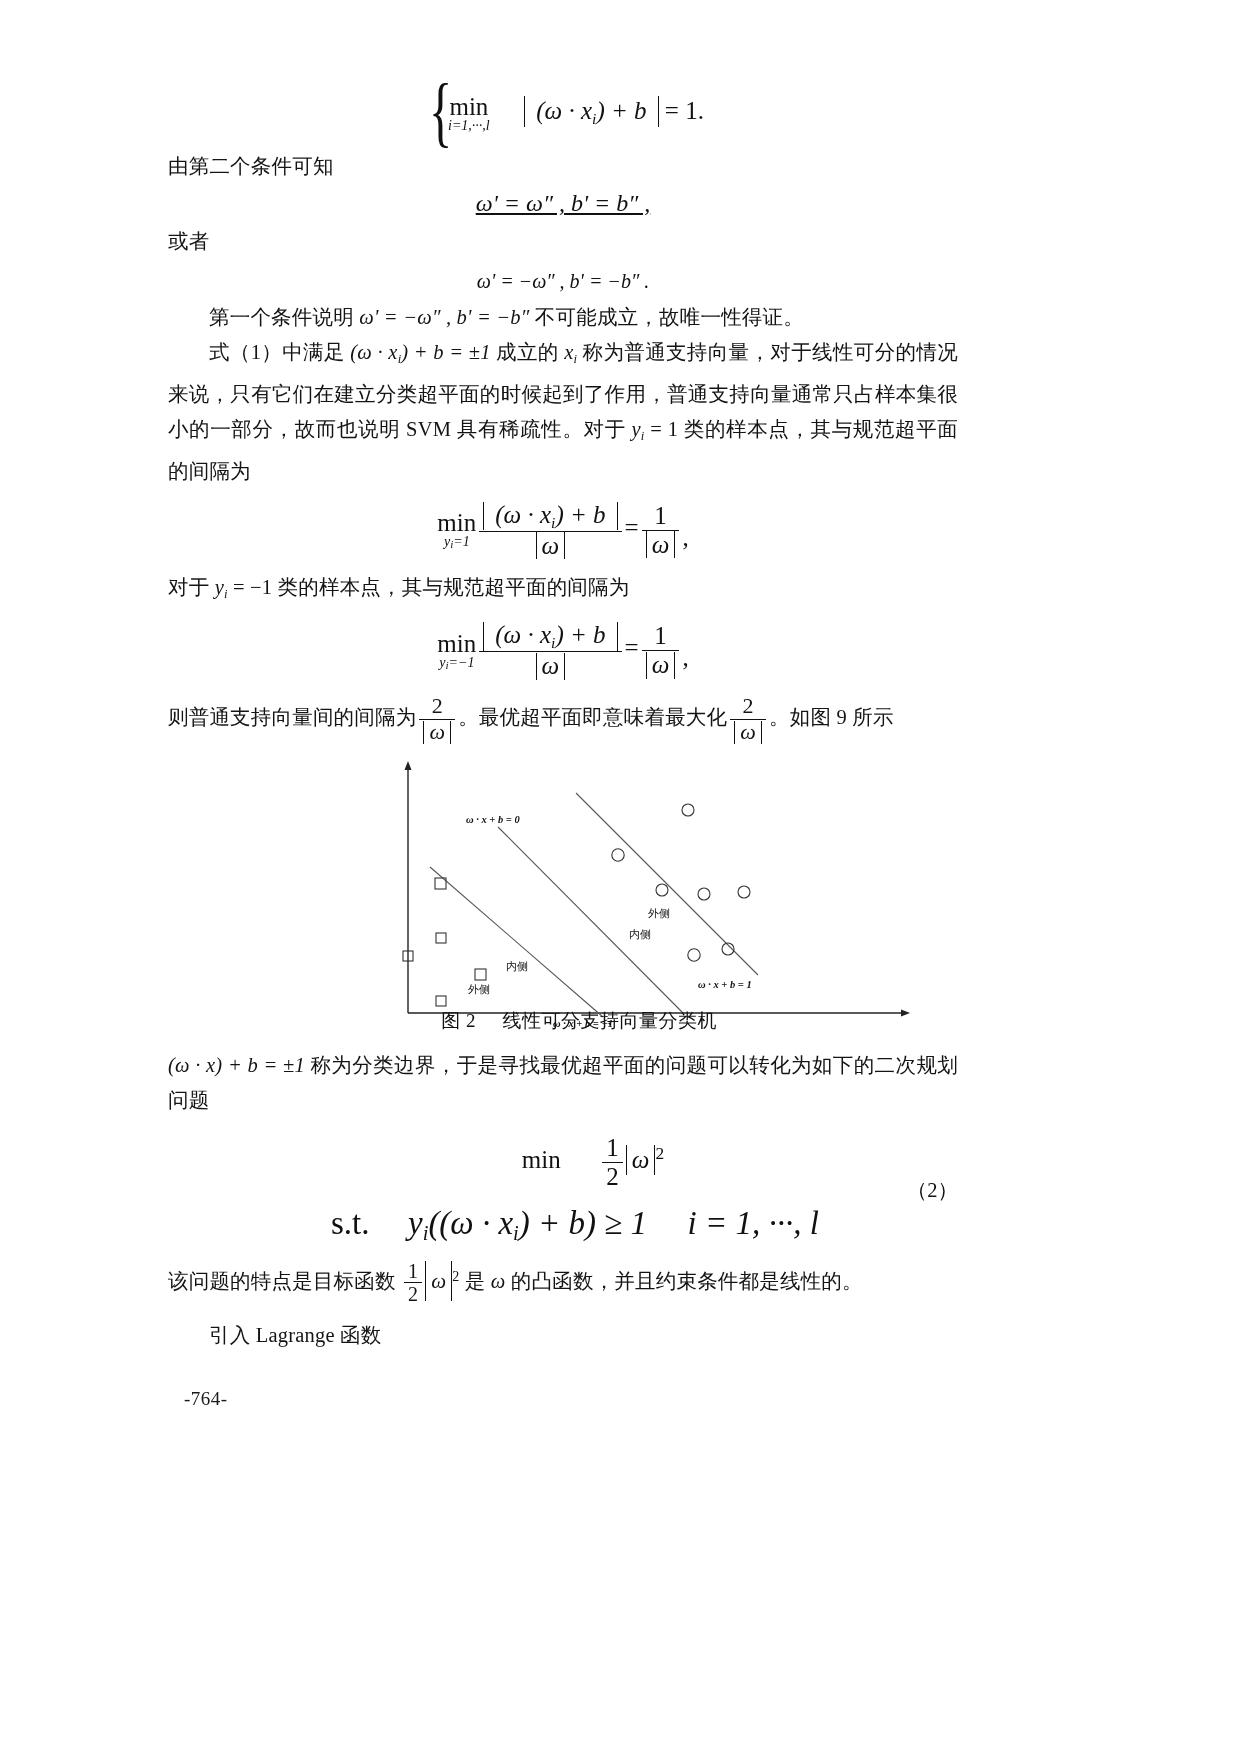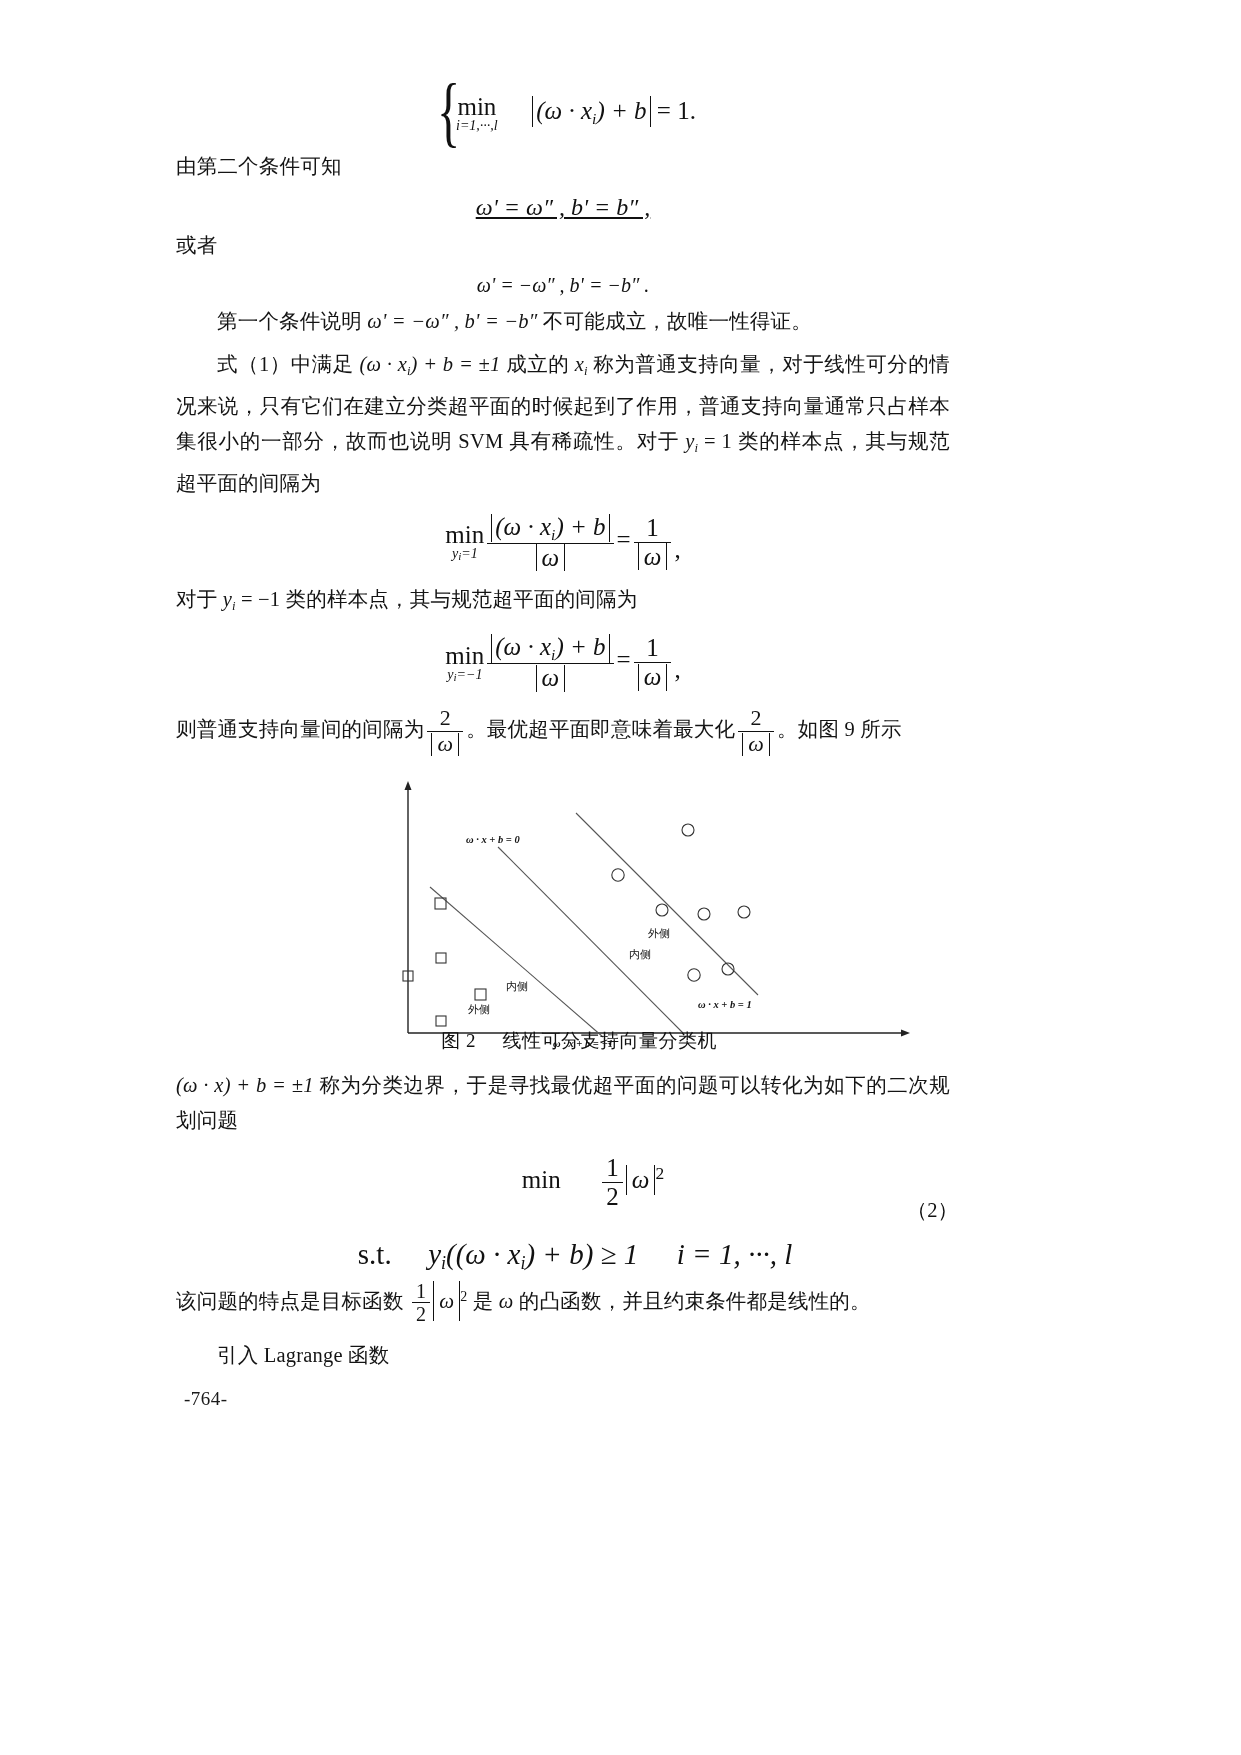--- a/index.html
+++ b/index.html
@@ -28,21 +28,21 @@
     top: 90px;
     width: 790px;
   }
 
   
   .para {
     font-size: 20.5px;
     line-height: 35px;
     letter-spacing: 0.2px;
     text-align: justify;
-    margin: 8px;
+    margin: 0;
     color: #141414;
   }
   .para.indent { text-indent: 41px; }
 
   .eq-block {
     text-align: center;
     margin: 0;
     line-height: 1.25;
   }
 
@@ -107,21 +107,21 @@
     top: 2%;
     height: 96%;
     border-left: 1.2px solid #111;
   }
   .norm::before { left: 0; border-left-width: 1.2px; box-shadow: 2px 0 0 -0.8px #111; }
   .norm::after { right: 0; box-shadow: -2px 0 0 -0.8px #111; }
 
   .absbar {
     display: inline-block;
     position: relative;
-    padding: 0 4px;
+    padding: 0 12px;
   }
   .absbar::before, .absbar::after {
     content: "";
     position: absolute;
     top: 3%;
     height: 94%;
     border-left: 1.2px solid #111;
   }
   .absbar::before { left: 0; }
   .absbar::after { right: 0; }
@@ -298,21 +298,21 @@
 
     <div class="rel" style="margin-top:16px; height:108px;">
       <div class="eq-block" style="font-size:25px; padding-left:60px;">
         <span class="mup">min</span>
         <span style="display:inline-block;width:26px;"></span>
         <span class="frac">
           <span class="num mup">1</span>
           <span class="den mup">2</span>
         </span><span class="norm"><span class="mi">ω</span></span><span class="sup">2</span>
       </div>
-      <div class="eq-block" style="font-size:29px; margin-top:25px; padding-left:24px;">
+      <div class="eq-block" style="font-size:33px; margin-top:12px; padding-left:24px;">
         <span class="mup">s.t.</span>
         <span style="display:inline-block;width:22px;"></span>
         <span class="mi">y</span><span class="sub">i</span><span class="mi">((ω · x</span><span class="sub">i</span><span class="mi">) + b) ≥ 1</span>
         <span style="display:inline-block;width:24px;"></span>
         <span class="mi">i = 1, ···, l</span>
       </div>
       <span class="eqnum" style="top:42px;">（2）</span>
     </div>
 
     <p class="para" style="margin-top:14px; line-height:42px;">

